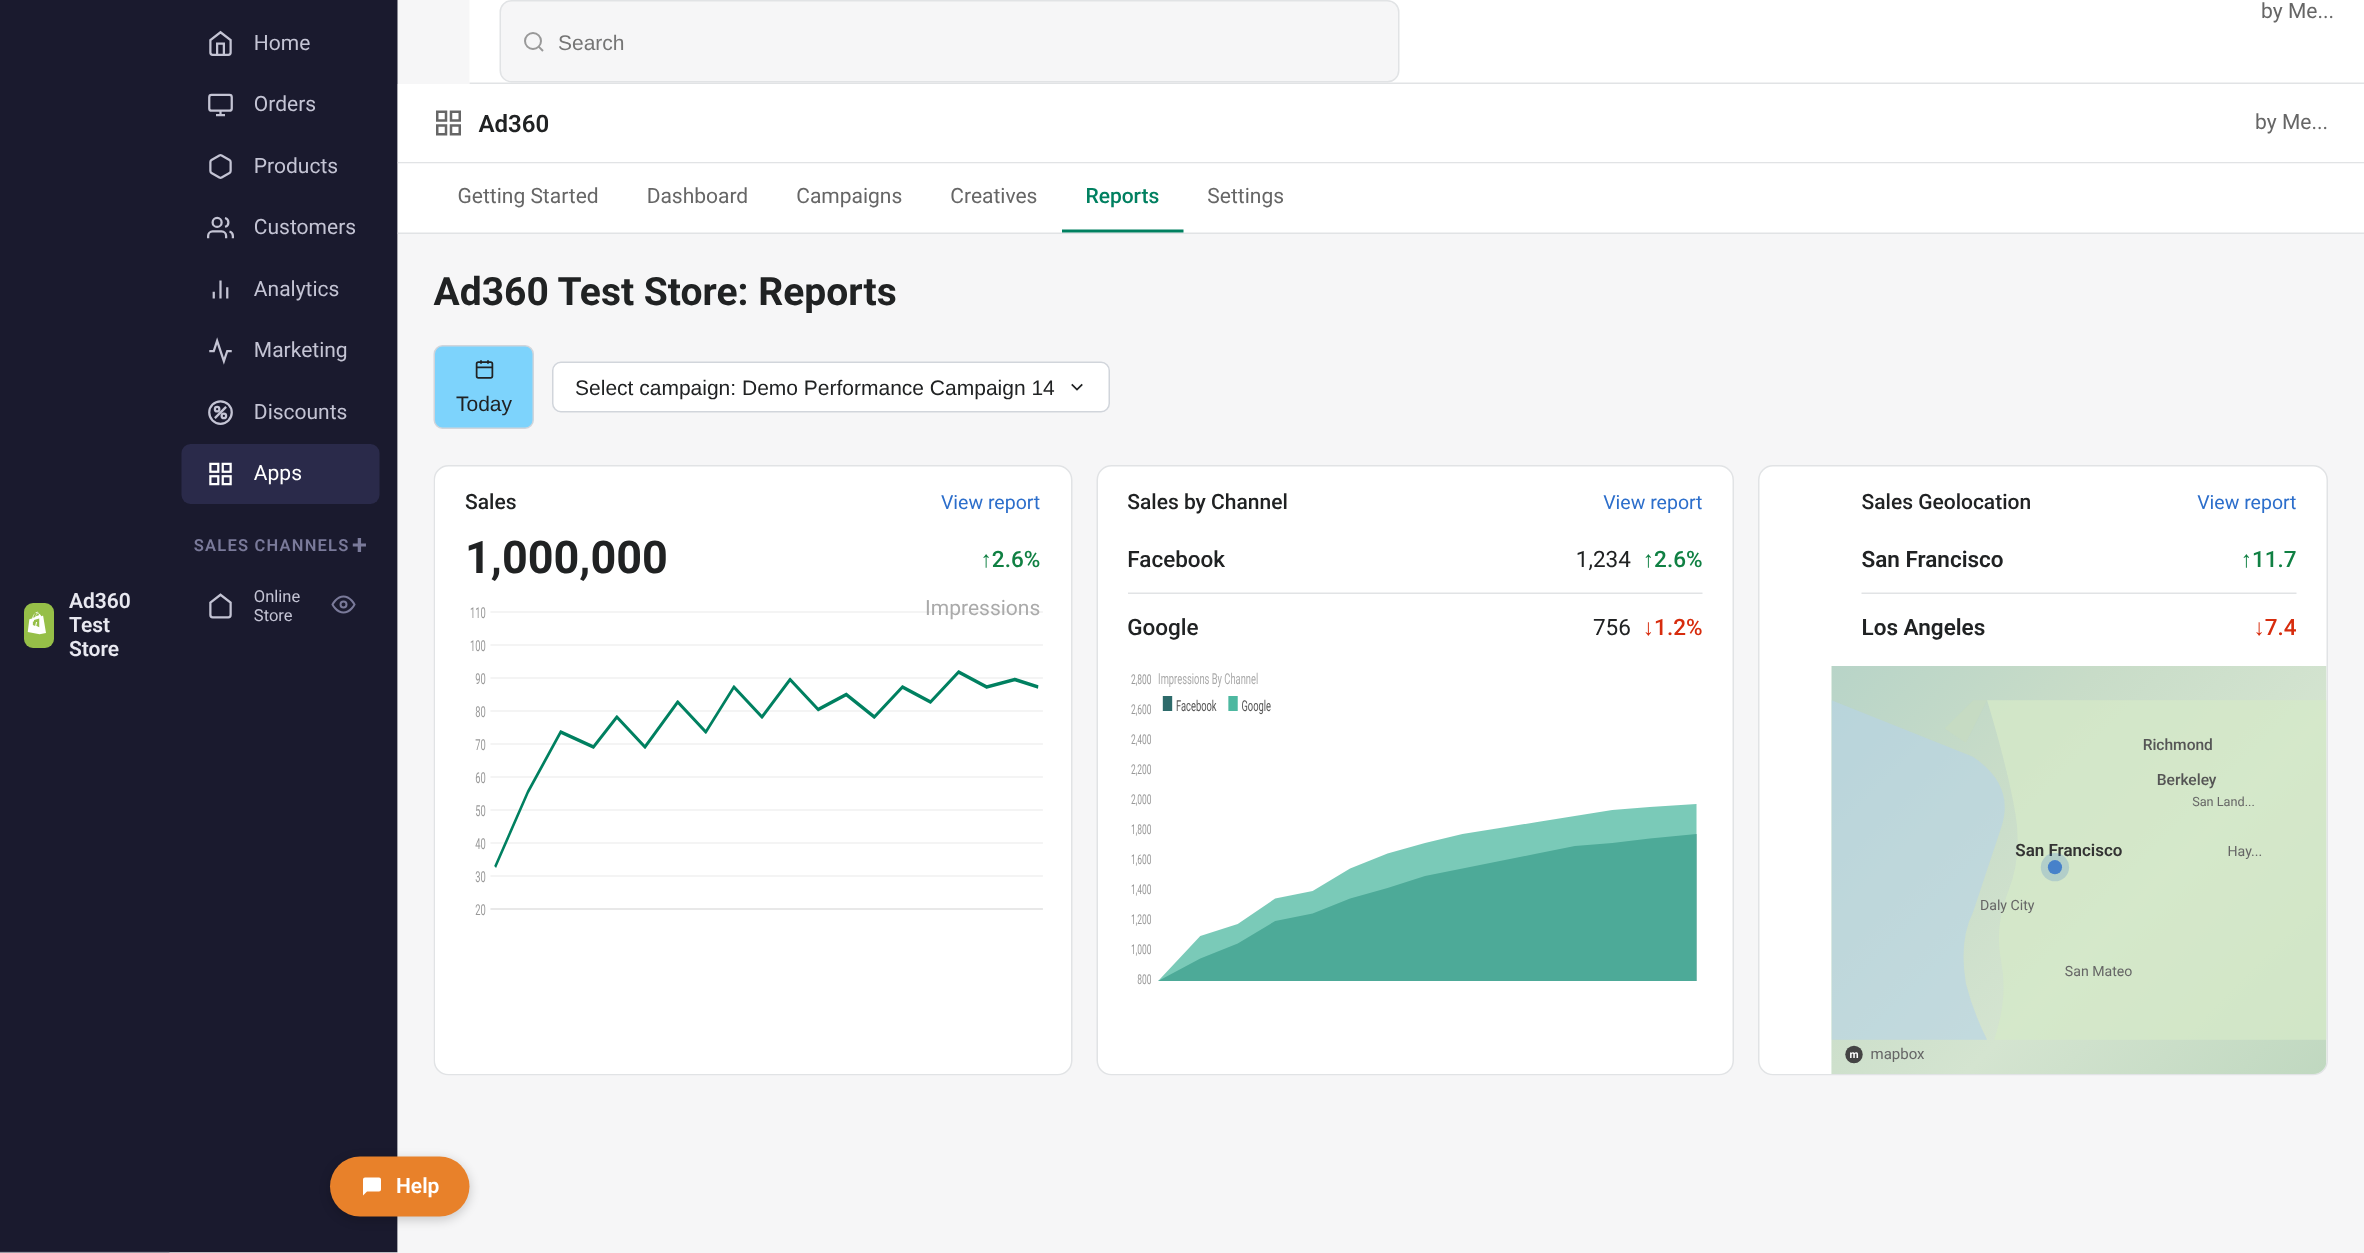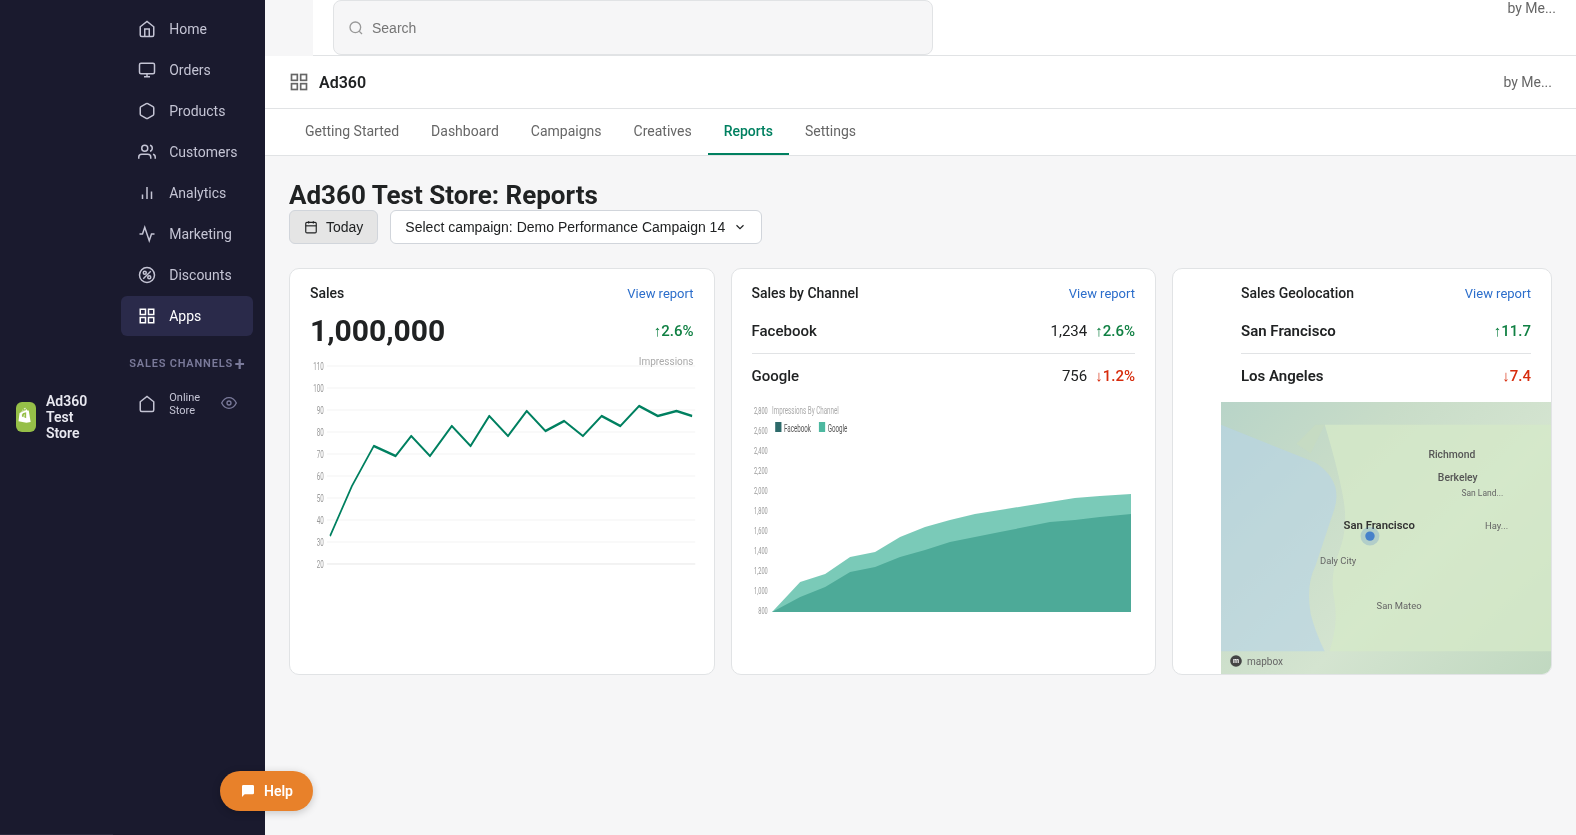--- a/index.html
+++ b/index.html
@@ -36,25 +36,25 @@
     .app-header-title { font-size: 16px; font-weight: 600; color: #202223; }
     .by-merchants { color: #666; font-size: 14px; }
 
     
     .tabs { display: flex; gap: 0; background: #fff; padding: 0 24px; border-bottom: 1px solid #e1e3e5; }
     .tab { padding: 14px 16px; font-size: 14px; color: #666; cursor: pointer; border-bottom: 2px solid transparent; white-space: nowrap; }
     .tab.active { color: #008060; border-bottom: 2px solid #008060; font-weight: 500; }
 
     
     .page-content { padding: 24px; }
-    .page-title { font-size: 26px; font-weight: 700; color: #202223; }
+    .page-title { font-size: 26px; font-weight: 700; color: #202223; margin-bottom: 20px; }
 
     
     .filters-row { display: flex; gap: 12px; margin-bottom: 24px; align-items: center; }
-    .btn-today { display: flex; align-items: center; gap: 8px; padding: 8px 14px; background: #e5e5e5; border: 1px solid #d1d5db; border-radius: 6px; font-size: 14px; cursor: pointer; color: #202223; }
+    .btn-today { display: flex; align-items: center; gap: 8px; padding: 8px 14px; background: #7dd3fc; border: 1px solid #d1d5db; border-radius: 6px; font-size: 14px; cursor: pointer; color: #202223; flex-direction: column; }
     .btn-campaign { display: flex; align-items: center; gap: 8px; padding: 8px 14px; background: #fff; border: 1px solid #d1d5db; border-radius: 6px; font-size: 14px; cursor: pointer; color: #202223; text-align: right; }
 
     
     .cards-row { display: flex; gap: 16px; overflow: hidden; }
     .card { background: #fff; border-radius: 10px; border: 1px solid #e1e3e5; flex: 1; min-width: 0; overflow: hidden; }
     .card-header { padding: 16px 20px 8px 20px; display: flex; align-items: center; justify-content: space-between; }
     .card-title { font-size: 14px; font-weight: 500; color: #202223; }
     .view-report-link { font-size: 13px; color: #2c6ecb; cursor: pointer; text-decoration: none; }
     .card-value { padding: 4px 20px 8px 20px; font-size: 30px; font-weight: 700; color: #202223; display: flex; align-items: center; justify-content: space-between; }
     .card-percent-up { color: #108043; font-size: 15px; font-weight: 500; }
@@ -63,21 +63,21 @@
     
     .channel-rows { padding: 8px 20px 12px 20px; }
     .channel-row { display: flex; align-items: center; justify-content: space-between; padding: 5px 0; font-size: 14px; }
     .channel-name { color: #202223; font-weight: 500; font-size: 15px; }
     .channel-value { display: flex; align-items: center; gap: 8px; }
     .channel-num { font-size: 15px; color: #202223; }
     .divider { border: none; border-top: 1px solid #e1e3e5; margin: 8px 0; }
 
     
     .chart-area { padding: 0 12px 12px 12px; height: 240px; position: relative; }
-    .chart-title-y { position: absolute; top: 0; right: 20px; font-size: 10px; color: #aaa; }
+    .chart-title-y { position: absolute; top: 0; right: 20px; font-size: 14px; color: #aaa; }
 
     
     .geo-locations { padding: 8px 20px 12px 20px; }
     .geo-row { display: flex; justify-content: space-between; align-items: center; padding: 5px 0; font-size: 14px; }
     .geo-name { font-weight: 600; font-size: 15px; color: #202223; }
     .map-container { height: 272px; background: #d4e8d4; position: relative; overflow: hidden; margin: 0; }
     .map-bg { width: 100%; height: 100%; position: relative; background: linear-gradient(135deg, #b8d4c8 0%, #c8dcc8 30%, #d4e4d0 60%, #c0d8c0 100%); }
     .mapbox-credit { position: absolute; bottom: 6px; left: 8px; font-size: 10px; color: #666; display: flex; align-items: center; gap: 4px; }
 
     

